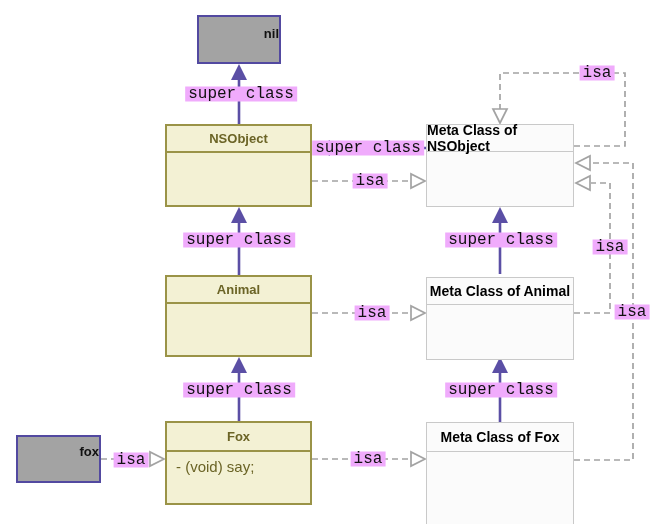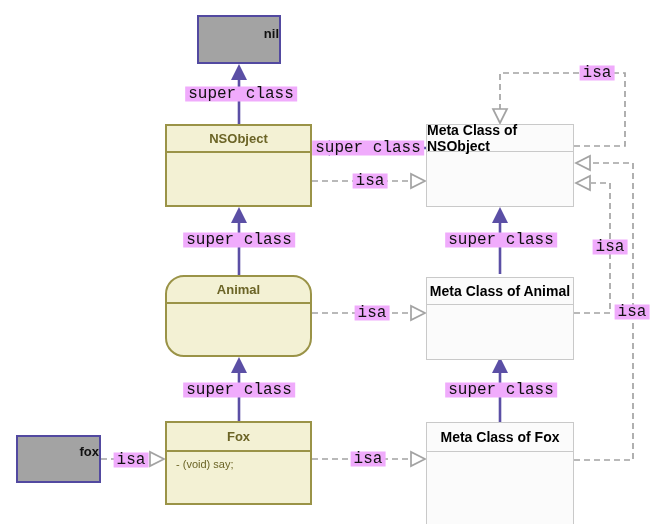--- a/index.html
+++ b/index.html
@@ -12,21 +12,21 @@
   .plainbox{
     background:#a3a3a3;border:2px solid #5249a0;
     display:flex;justify-content:flex-end;align-items:flex-start;
     font-weight:bold;font-size:13px;color:#111111;padding-top:9px;
   }
   .classbox{background:#f3f1d4;border:2px solid #9a9347;}
   .classbox .title{
     height:27px;border-bottom:2px solid #9a9347;display:flex;align-items:center;justify-content:center;
     font-weight:bold;font-size:13px;color:#6b6426;box-sizing:border-box;
   }
-  .classbox .body{font-size:11px;color:#6b6426;padding:6px 9px;}
+  .classbox .body{font-size:15px;color:#6b6426;padding:6px 9px;}
   .metabox{background:#fbfbfb;border:1.5px solid #c9c9c9;}
   .metabox .title{
     height:27px;border-bottom:1.5px solid #c9c9c9;display:flex;align-items:center;justify-content:center;
     font-weight:bold;font-size:14px;color:#000000;box-sizing:border-box;
   }
   .edge-label{
     position:absolute;transform:translate(-50%,-50%);
     font-size:16px;color:#111111;background:#f0abfc;padding:0 3px;white-space:nowrap;line-height:15px;font-family:Liberation Mono, monospace;
   }
 </style>
@@ -81,21 +81,21 @@
   <div class="box classbox" style="left:165px;top:124px;width:147px;height:83px;">
     <div class="title">NSObject</div>
     <div class="body"></div>
   </div>
 
   <div class="box metabox" style="left:426px;top:124px;width:148px;height:83px;">
     <div class="title">Meta Class of NSObject</div>
     <div class="body"></div>
   </div>
 
-  <div class="box classbox" style="left:165px;top:275px;width:147px;height:82px;border-radius:19px;">
+  <div class="box classbox" style="left:165px;top:275px;width:147px;height:82px;">
     <div class="title">Animal</div>
     <div class="body"></div>
   </div>
 
   <div class="box metabox" style="left:426px;top:277px;width:148px;height:83px;">
     <div class="title">Meta Class of Animal</div>
     <div class="body"></div>
   </div>
 
   <div class="box classbox" style="left:165px;top:421px;width:147px;height:84px;">

